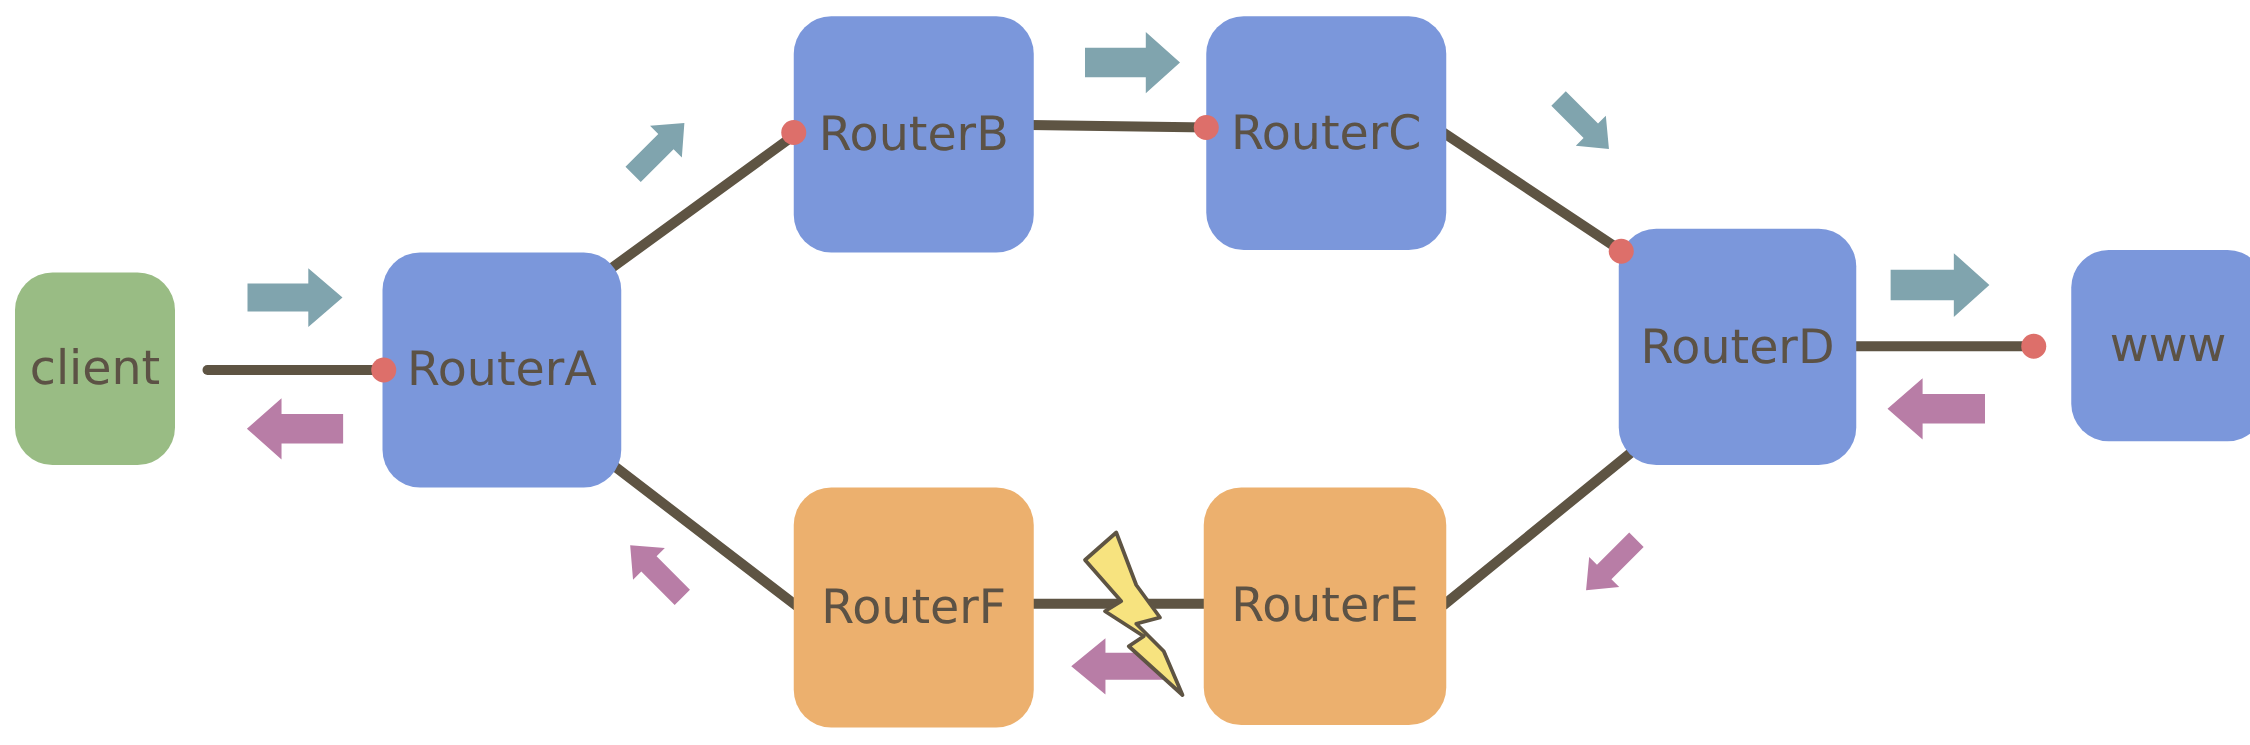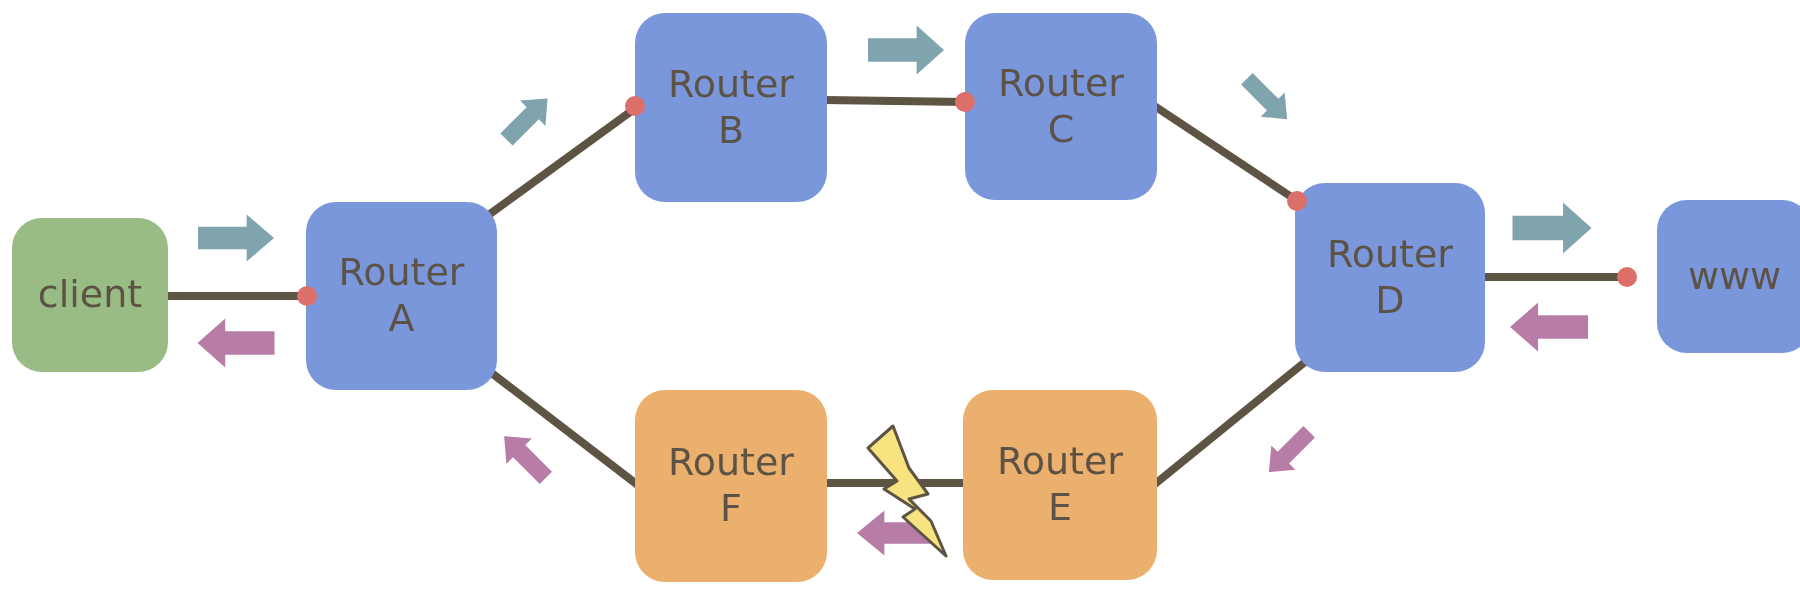--- a/index.html
+++ b/index.html
@@ -1,19 +1,19 @@
 <!DOCTYPE html>
 <html><head>
 <meta charset="utf-8">
 <style>
   html,body{margin:0;padding:0;background:#ffffff;}
   .canvas{position:relative;width:1800px;height:596px;background:#ffffff;overflow:hidden;
           font-family:"DejaVu Sans","Liberation Sans",sans-serif;}
   .layer{position:absolute;left:0;top:0;pointer-events:none;}
-  .node{position:absolute;border-radius:30px;display:flex;flex-direction:column;
+  .node{position:absolute;border-radius:30px;display:flex;flex-direction:row;
         align-items:center;justify-content:center;text-align:center;
         font-size:38px;line-height:1.2;z-index:2;}
   .layer.below{z-index:1;}
   .layer.above{z-index:3;}
   .node span{display:block;}
 </style>
 </head>
 <body>
 
 <div class="canvas">
@@ -21,21 +21,21 @@
       <line x1="166" y1="296" x2="312" y2="296" stroke="#5e5443" stroke-width="8" stroke-linecap="round"></line>
       <line x1="483" y1="219" x2="637" y2="107" stroke="#5e5443" stroke-width="8" stroke-linecap="round"></line>
       <line x1="824" y1="100" x2="967" y2="102" stroke="#5e5443" stroke-width="8" stroke-linecap="round"></line>
       <line x1="1153" y1="105" x2="1299" y2="202" stroke="#5e5443" stroke-width="8" stroke-linecap="round"></line>
       <line x1="1482" y1="277" x2="1630" y2="277" stroke="#5e5443" stroke-width="8" stroke-linecap="round"></line>
       <line x1="489" y1="371" x2="639" y2="486" stroke="#5e5443" stroke-width="8" stroke-linecap="round"></line>
       <line x1="824" y1="483" x2="966" y2="483" stroke="#5e5443" stroke-width="8" stroke-linecap="round"></line>
       <line x1="1155" y1="484" x2="1305" y2="362" stroke="#5e5443" stroke-width="8" stroke-linecap="round"></line>
     </svg>
 
-  <div class="node" style="left: 12px; top: 218px; width: 156px; height: 154px; background: rgb(153, 188, 132); color: rgb(92, 82, 69);">
+  <div class="node" style="left: 12px; top: 218px; width: 128px; height: 154px; background: rgb(153, 188, 132); color: rgb(92, 82, 69);">
     <span>client</span>
   </div>
   <div class="node" style="left: 306px; top: 202px; width: 191px; height: 188px; background: rgb(123, 151, 219); color: rgb(92, 82, 69);">
     <span>Router</span>
     <span>A</span>
   </div>
   <div class="node" style="left: 635px; top: 13px; width: 192px; height: 189px; background: rgb(123, 151, 219); color: rgb(92, 82, 69);">
     <span>Router</span>
     <span>B</span>
   </div>

